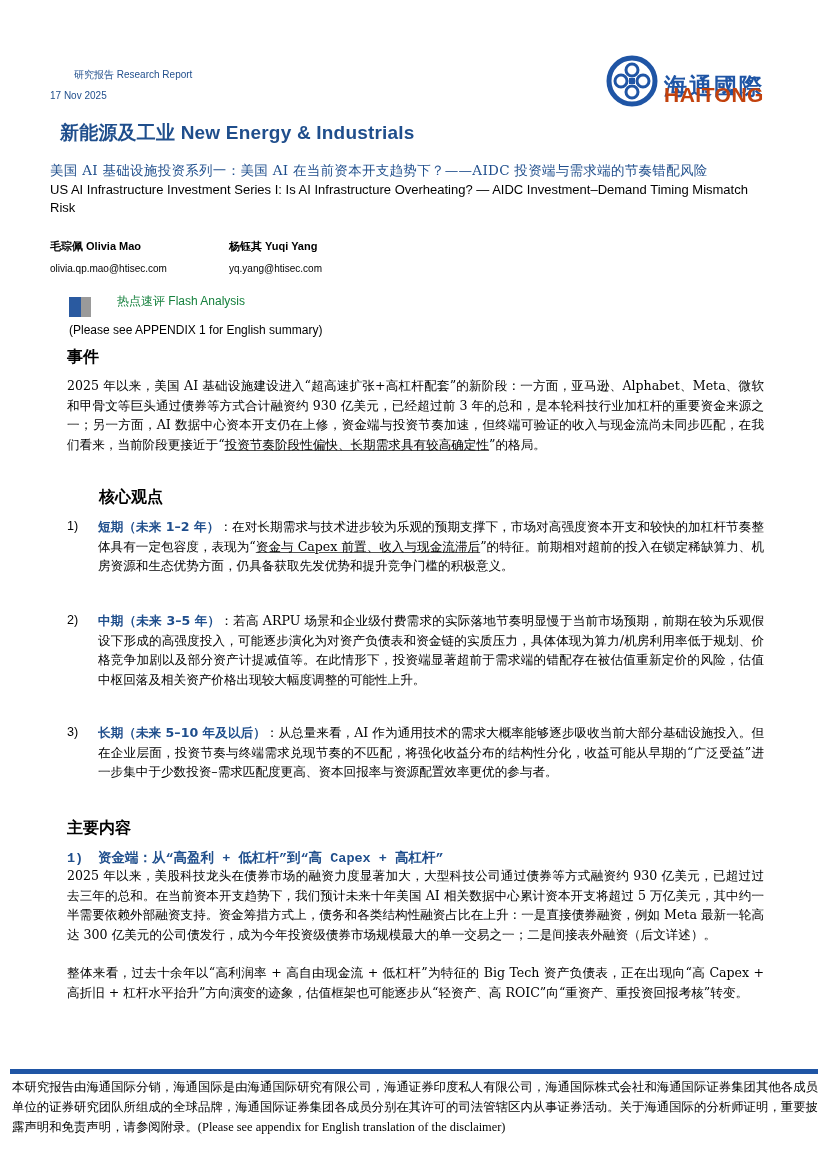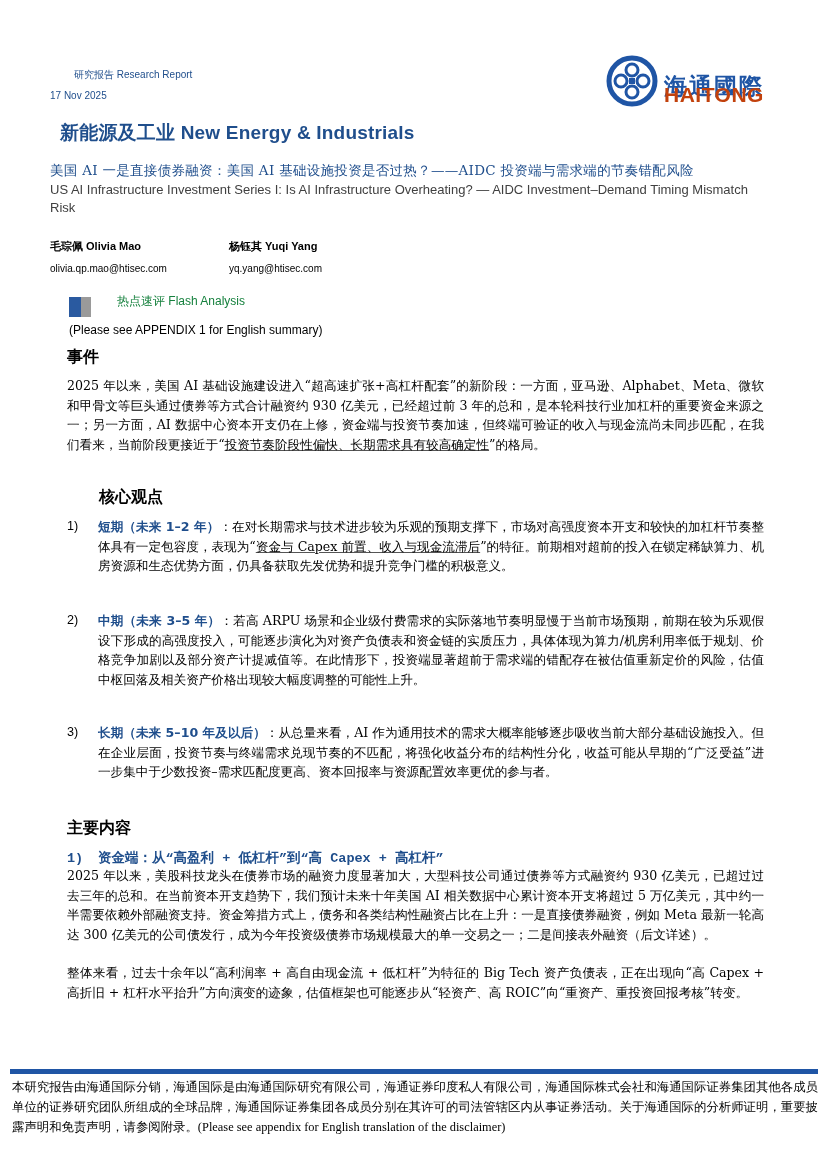--- a/index.html
+++ b/index.html
@@ -10,21 +10,21 @@
   .report-type { position: absolute; left: 50px; top: 68px; font-size: 10px; color: #1f4e8c; margin-left: 24px; }
   .report-date { position: absolute; left: 50px; top: 90px; font-size: 10px; color: #1f4e8c; }
   .sector-title { position: absolute; left: 60px; top: 120px; font-size: 19px; font-weight: bold; color: #1f4e8c; letter-spacing: 0.2px; }
 
   .logo { position: absolute; left: 606px; top: 55px; width: 165px; height: 52px; }
   .logo-mark { position: absolute; left: 0; top: 0; width: 52px; height: 52px; }
   .logo-cn { position: absolute; left: 58px; top: 16px; font-size: 23px; font-weight: bold; color: #1f55a5; letter-spacing: 2px; font-family: "DejaVu Sans", sans-serif; }
   .logo-en { position: absolute; left: 58px; top: 28px; font-size: 21px; font-weight: bold; color: #c2410c; letter-spacing: 0.5px; font-family: "Liberation Sans", sans-serif; }
 
   .title-cn { position: absolute; left: 50px; top: 162px; font-size: 13.5px; color: #1f4e8c; font-family: "DejaVu Serif", serif; letter-spacing: 0.3px; }
-  .title-en { position: absolute; left: 50px; top: 181px; width: 700px; font-size: 13px; line-height: 18px; color: #404040; }
+  .title-en { position: absolute; left: 50px; top: 181px; width: 700px; font-size: 13px; line-height: 18px; color: #000000; }
 
   .author { position: absolute; top: 239px; font-size: 11px; font-weight: bold; }
   .email { position: absolute; top: 263px; font-size: 10px; }
   .a1 { left: 50px; }
   .a2 { left: 229px; }
 
   .flash-box { position: absolute; left: 69px; top: 297px; width: 22px; height: 20px; }
   .flash-box .b1 { position: absolute; left: 0; top: 0; width: 12px; height: 20px; background: #2a5aa0; }
   .flash-box .b2 { position: absolute; left: 12px; top: 0; width: 10px; height: 20px; background: #9a9a9a; }
   .flash-label { position: absolute; left: 117px; top: 293px; font-size: 12px; color: #15803d; }
@@ -58,21 +58,21 @@
     <circle cx="26" cy="15" r="6" fill="none" stroke="#1f55a5" stroke-width="3"></circle>
     <circle cx="26" cy="37" r="6" fill="none" stroke="#1f55a5" stroke-width="3"></circle>
     <circle cx="15" cy="26" r="6" fill="none" stroke="#1f55a5" stroke-width="3"></circle>
     <circle cx="37" cy="26" r="6" fill="none" stroke="#1f55a5" stroke-width="3"></circle>
     <rect x="23" y="23" width="6" height="6" fill="#1f55a5"></rect>
   </svg>
   <div class="logo-cn">海通國際</div>
   <div class="logo-en">HAITONG</div>
 </div>
 
-<div class="title-cn">美国 AI 一是直接债券融资：美国 AI 基础设施投资是否过热？——AIDC 投资端与需求端的节奏错配风险</div>
+<div class="title-cn">美国 AI 基础设施投资系列一：美国 AI 在当前资本开支趋势下？——AIDC 投资端与需求端的节奏错配风险</div>
 <div class="title-en">US AI Infrastructure Investment Series I: Is AI Infrastructure Overheating? — AIDC Investment–Demand Timing Mismatch Risk</div>
 
 <div class="author a1">毛琮佩 Olivia Mao</div>
 <div class="author a2">杨钰其 Yuqi Yang</div>
 <div class="email a1">olivia.qp.mao@htisec.com</div>
 <div class="email a2">yq.yang@htisec.com</div>
 
 <div class="flash-box">
   <div class="b1"></div>
     <div class="b2"></div>

